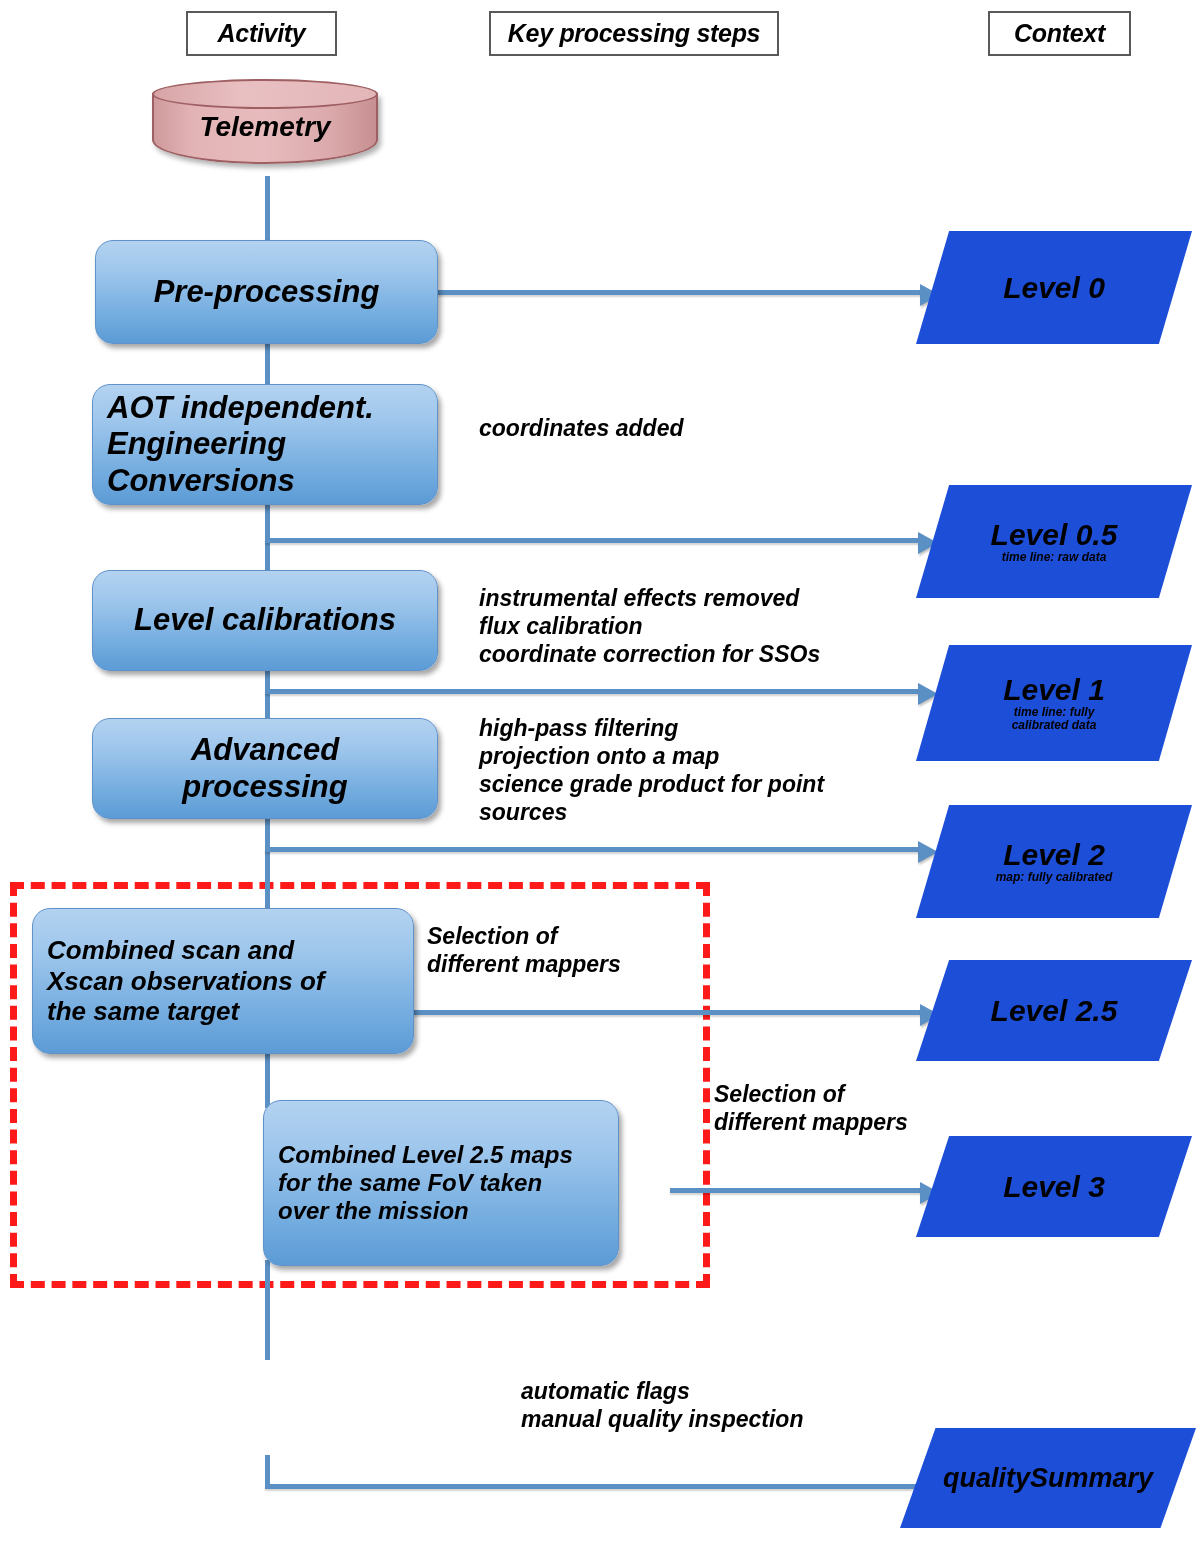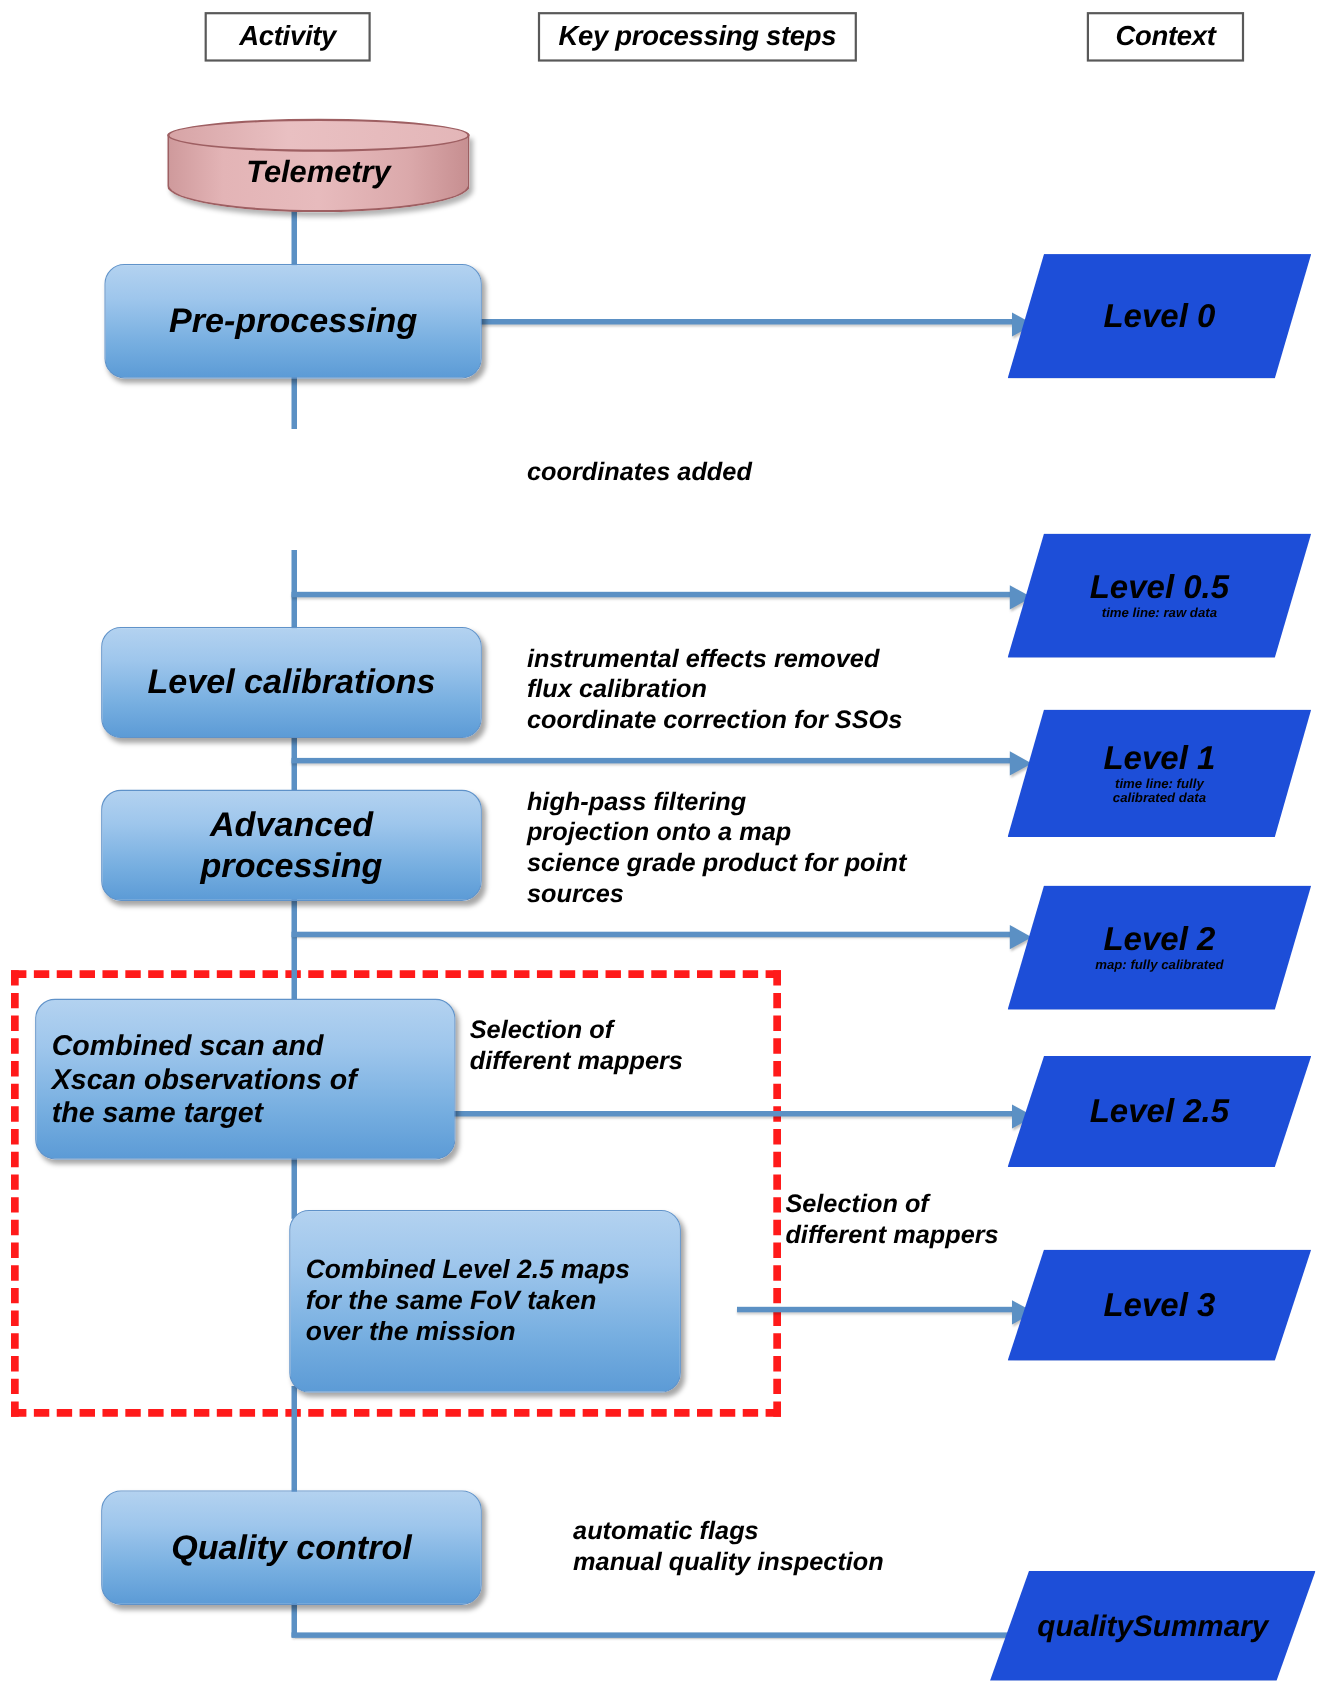--- a/index.html
+++ b/index.html
@@ -204,30 +204,35 @@
 
   <div class="hline" style="left:410px; top:1010px; width:512px;"></div>
   <div class="arrowhead" style="left:920px; top:1004px;"></div>
 
   <div class="hline" style="left:670px; top:1188px; width:252px;"></div>
   <div class="arrowhead" style="left:920px; top:1182px;"></div>
 
   <div class="hline" style="left:265px; top:1484px; width:657px;"></div>
   <div class="arrowhead" style="left:920px; top:1478px;"></div>
 
-  <div class="cylinder" style="left:152px; top:108px; width:275px; height:85px;">
+  <div class="cylinder" style="left:152px; top:79px; width:226px; height:85px;">
     <div class="cyl-body"></div>
     <div class="cyl-top"></div>
     <div class="cyl-label">Telemetry</div>
   </div>
 
   <div class="activity center" style="left:95px; top:240px; width:343px; height:104px;">
     <span>Pre-processing</span>
   </div>
 
+  <div class="activity left" style="left:92px; top:384px; width:346px; height:121px; white-space:pre-line;">
+    <span>AOT independent.
+Engineering
+Conversions</span>
+  </div>
 
   <div class="activity center" style="left:92px; top:570px; width:346px; height:101px;">
     <span>Level calibrations</span>
   </div>
 
   <div class="activity center" style="left:92px; top:718px; width:346px; height:101px;">
     <span>Advanced processing</span>
   </div>
 
   <div class="activity left" style="left:32px; top:908px; width:382px; height:146px; white-space:pre-line; font-size:26px;">
@@ -235,23 +240,20 @@
 Xscan observations of
 the same target</span>
   </div>
 
   <div class="activity left" style="left:263px; top:1100px; width:356px; height:166px; white-space:pre-line; font-size:24px;">
     <span>Combined Level 2.5 maps
 for the same FoV  taken
 over the mission</span>
   </div>
 
-  <div class="activity center" style="left:92px; top:1355px; width:346px; height:104px;">
-    <span>Quality control</span>
-  </div>
 
   <div class="steps" style="left:479px; top:414px; width:400px;">coordinates added</div>
 
   <div class="steps" style="left:479px; top:584px; width:470px;">instrumental effects removed
 flux calibration
 coordinate correction for SSOs</div>
 
   <div class="steps" style="left:479px; top:714px; width:470px;">high-pass filtering
 projection onto a map
 science grade product for point

